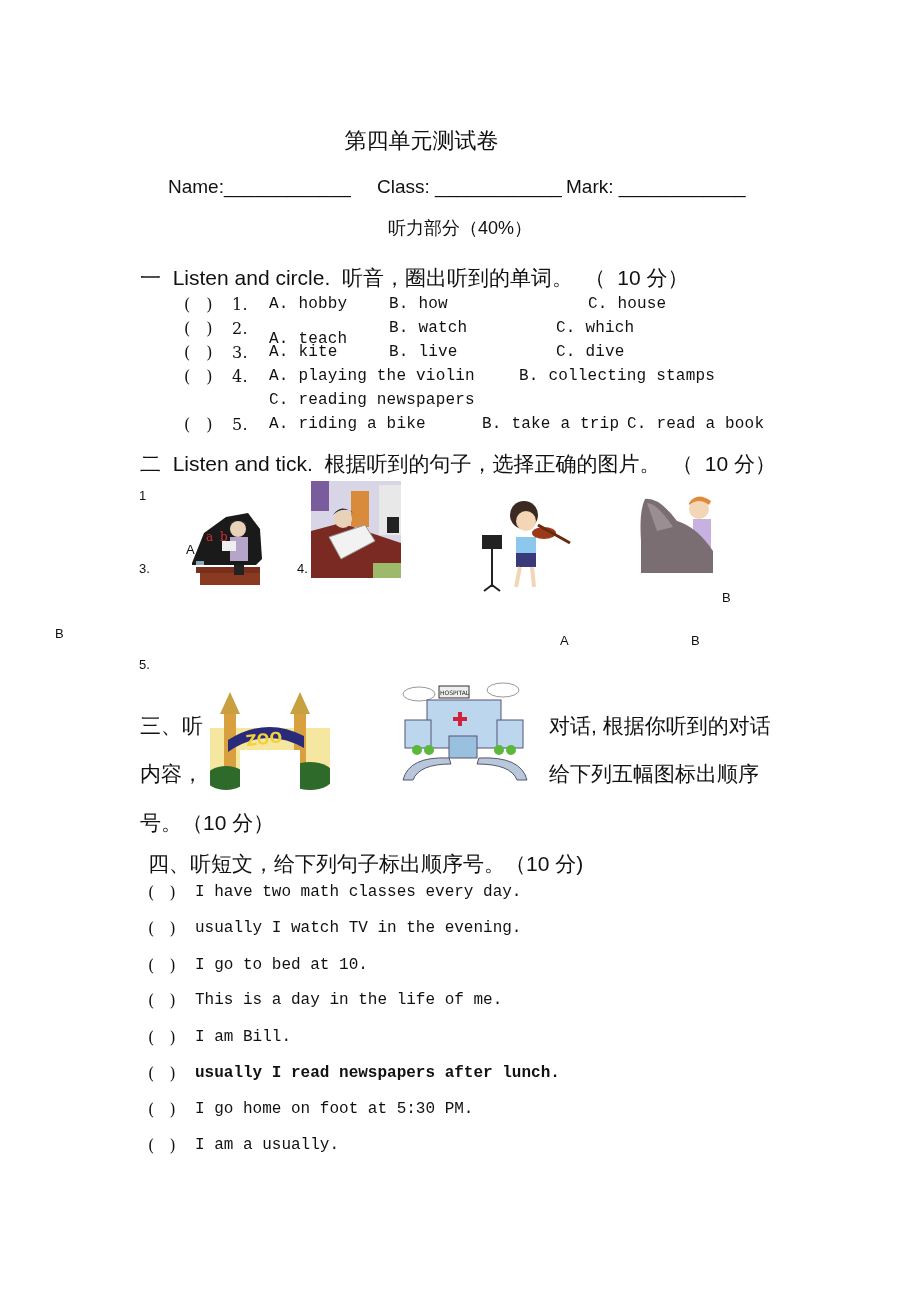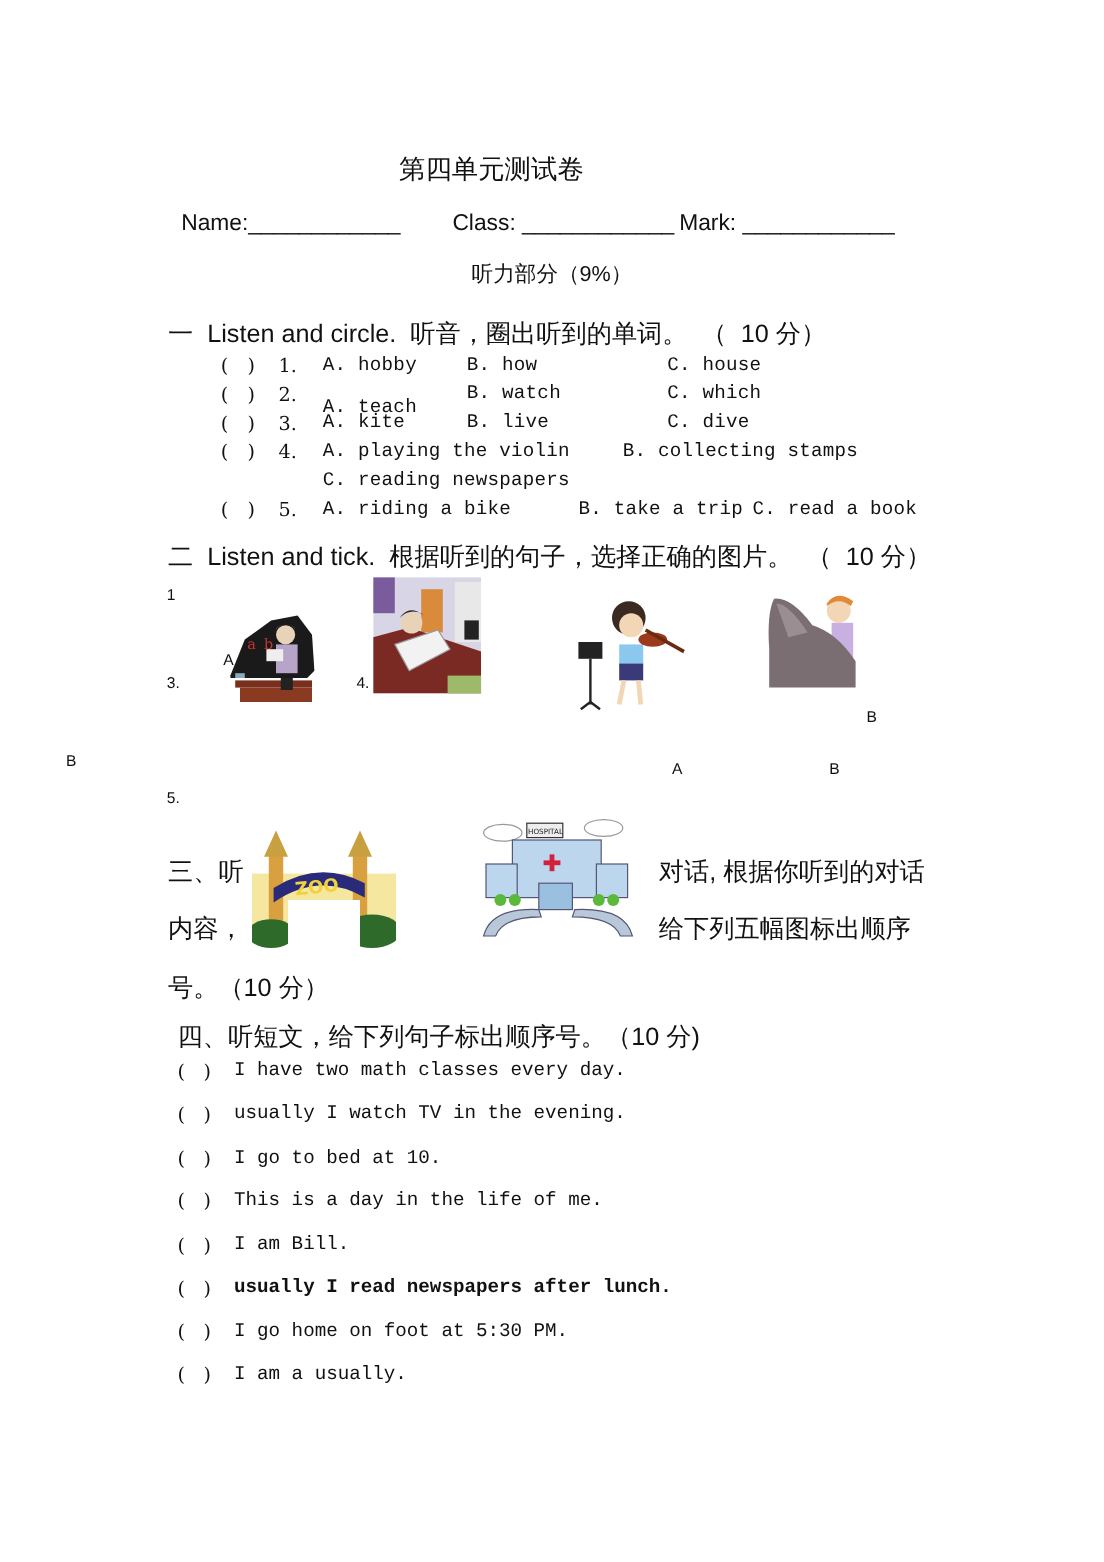--- a/index.html
+++ b/index.html
@@ -1,48 +1,48 @@
 <!DOCTYPE html>
 <html><head>
 <meta charset="utf-8">
 <style>
   html, body { margin: 0; padding: 0; background: #ffffff; }
   body { width: 920px; height: 1302px; position: relative; overflow: hidden; color: #111; }
   .abs { position: absolute; white-space: pre; }
   .sans { font-family: "Liberation Sans", "DejaVu Sans", sans-serif; }
   .serif { font-family: "DejaVu Serif", "Liberation Serif", serif; }
   .mono { font-family: "Liberation Mono", "DejaVu Sans Mono", monospace; }
-  .title { left: 0; width: 819px; text-align: center; top: 126px; font-size: 22px; }
+  .title { left: 12px; width: 819px; text-align: center; top: 126px; font-size: 22px; }
   .info { top: 176px; font-size: 19px; }
   .subtitle { left: 0; width: 920px; text-align: center; top: 216px; font-size: 18px; }
   .heading { font-size: 21px; }
   .q1row { font-size: 16px; letter-spacing: 0.2px; }
   .q4row { font-size: 16px; }
   .lbl { font-size: 13px; }
   .pic { position: absolute; }
   .big { font-size: 21px; }
 </style>
 </head>
 <body>
 
 <div class="abs serif title">第四单元测试卷</div>
-<div class="abs sans info" style="left:151px;">Name:____________</div>
+<div class="abs sans info" style="left:168px;">Name:____________</div>
 <div class="abs sans info" style="left:377px;">Class: ____________</div>
 <div class="abs sans info" style="left:566px;">Mark: ____________</div>
-<div class="abs sans subtitle">听力部分（9%）</div>
+<div class="abs sans subtitle">听力部分（40%）</div>
 
 <div class="abs sans heading" style="left:140px; top:264px;">一  Listen and circle.  听音，圈出听到的单词。  （  10 分）</div>
 
 <div>
 
   <span class="abs serif q1row" style="left:184px; top:295px;">(   )</span>
   <span class="abs serif q1row" style="left:232px; top:295px;">1.</span>
   <span class="abs mono q1row" style="left:269px; top:295px;">A. hobby</span>
   <span class="abs mono q1row" style="left:389px; top:295px;">B. how</span>
-  <span class="abs mono q1row" style="left:556px; top:295px;">C. house</span>
+  <span class="abs mono q1row" style="left:588px; top:295px;">C. house</span>
 
   <span class="abs serif q1row" style="left:184px; top:319px;">(   )</span>
   <span class="abs serif q1row" style="left:232px; top:319px;">2.</span>
   <span class="abs mono q1row" style="left:269px; top:330px;">A. teach</span>
   <span class="abs mono q1row" style="left:389px; top:319px;">B. watch</span>
   <span class="abs mono q1row" style="left:556px; top:319px;">C. which</span>
 
   <span class="abs serif q1row" style="left:184px; top:343px;">(   )</span>
   <span class="abs serif q1row" style="left:232px; top:343px;">3.</span>
   <span class="abs mono q1row" style="left:269px; top:343px;">A. kite</span>

